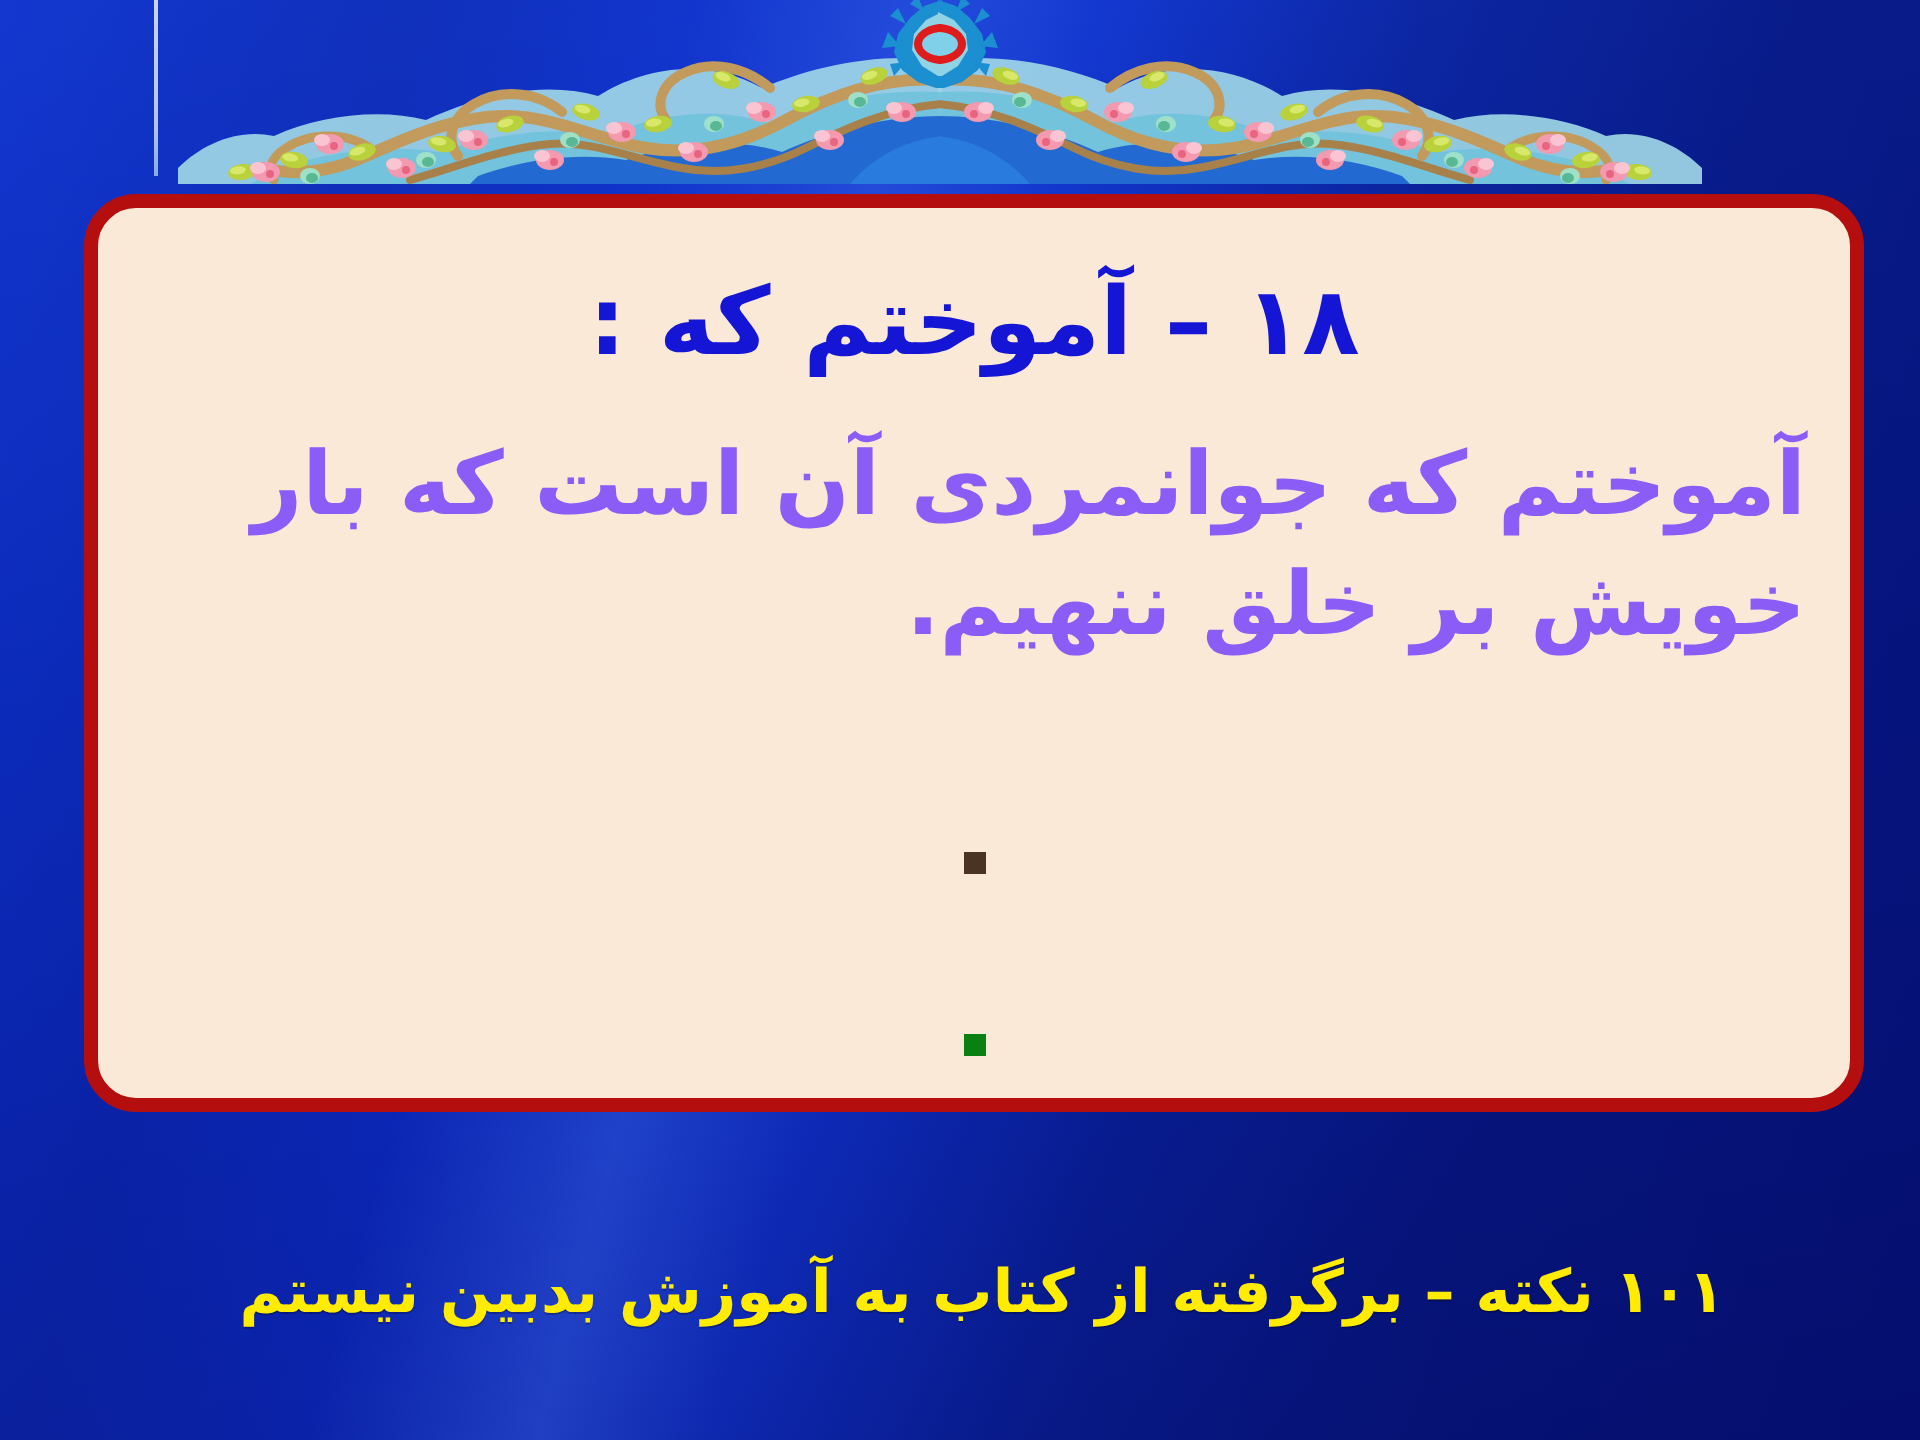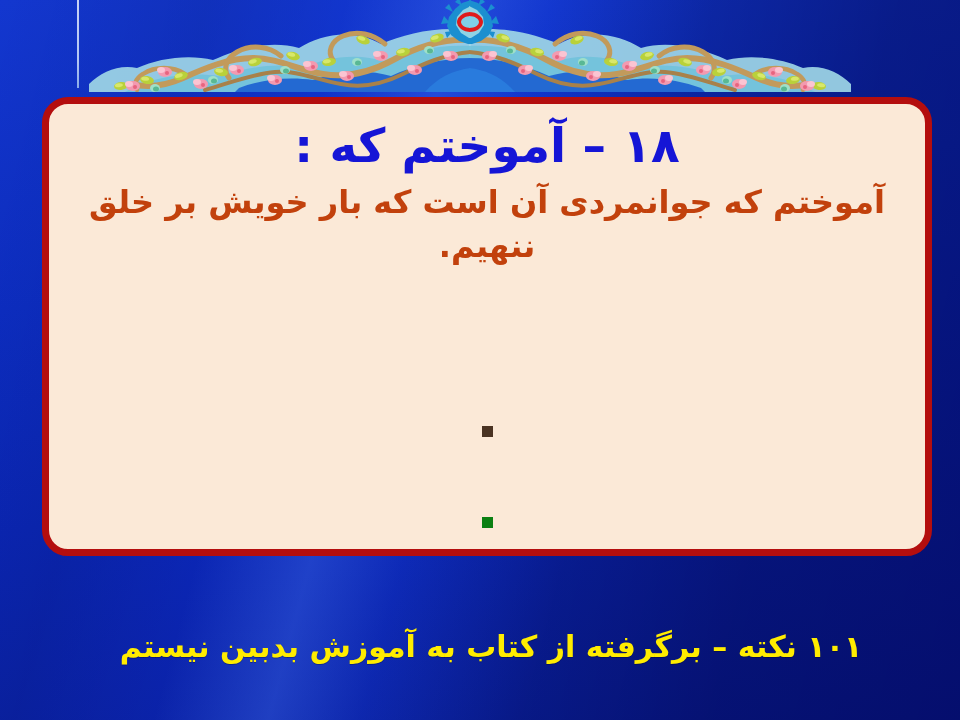--- a/index.html
+++ b/index.html
@@ -63,37 +63,37 @@
     top: 97px;
     width: 890px;
     height: 459px;
     box-sizing: border-box;
     background: #fbe9d7;
     border: 7px solid #b40e0e;
     border-radius: 26px;
   }
 
   #title {
-    margin: 0;
+    margin: 16px;
     padding: 14px 0 0 0;
     text-align: center;
     color: #1515d6;
     font-size: 47px;
     font-weight: bold;
     line-height: 1.18;
     letter-spacing: -0.5px;
     white-space: nowrap;
   }
 
   #body-text {
     margin: 0;
     padding: 8px 22px 0 22px;
-    text-align: center;
-    color: #c2410c;
-    font-size: 32px;
+    text-align: right;
+    color: #8b5cf6;
+    font-size: 44px;
     font-weight: bold;
     line-height: 1.35;
   }
 
   #dots {
     position: absolute;
     left: 0;
     top: 318px;
     width: 100%;
   }

